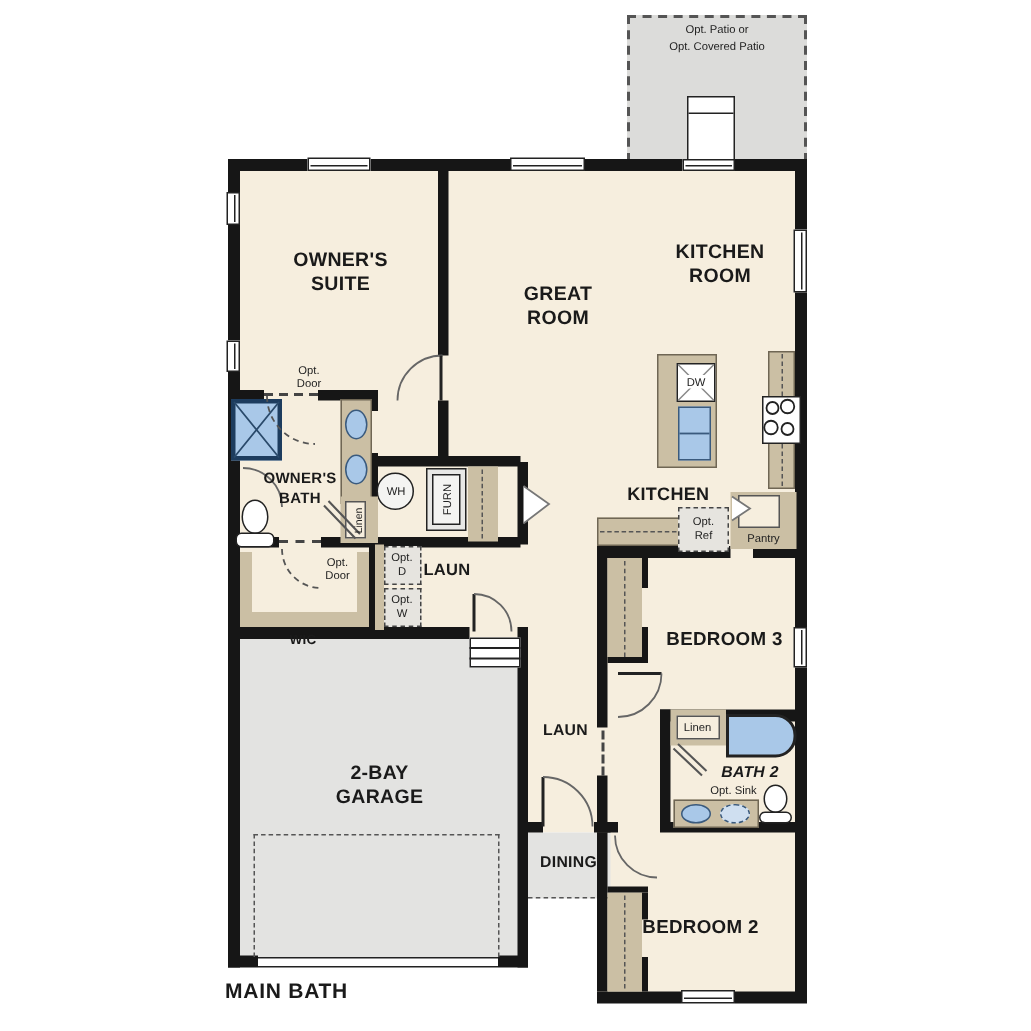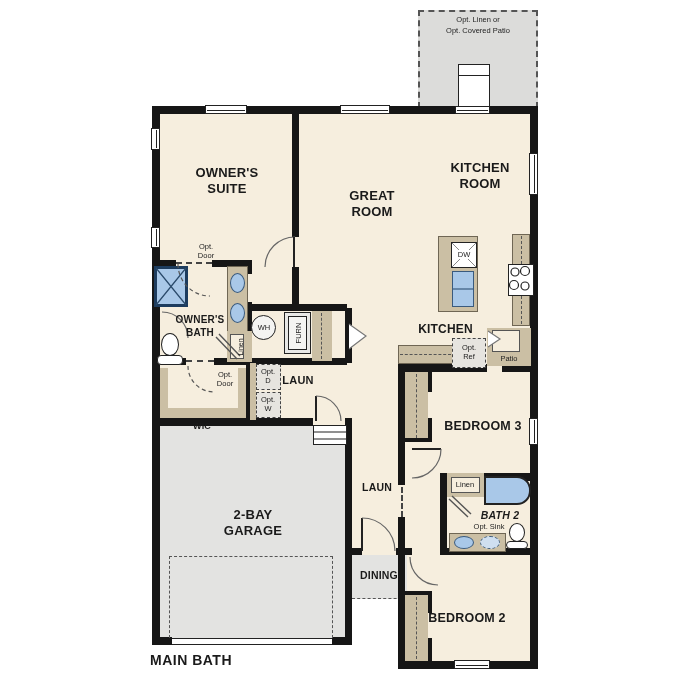--- a/index.html
+++ b/index.html
@@ -211,21 +211,21 @@
     <path d="M 453 289 L 473 289" stroke="#3a5a7d" stroke-width="1.2"></path>
 
     <g stroke="#222" stroke-width="1.2" fill="none">
       <circle cx="515" cy="272" r="4"></circle>
         <circle cx="525" cy="271" r="4.5"></circle>
       <circle cx="514" cy="285" r="4.5"></circle>
         <circle cx="525" cy="286" r="4"></circle>
     </g>
   </svg>
 
-  <div class="sm" style="left:478px;top:15px;">Opt. Linen or</div>
+  <div class="sm" style="left:478px;top:15px;">Opt. Patio or</div>
   <div class="sm" style="left:478px;top:26px;">Opt. Covered Patio</div>
 
   <div class="lbl" style="left:227px;top:165px;font-size:13px;">OWNER'S</div>
   <div class="lbl" style="left:227px;top:181px;font-size:13px;">SUITE</div>
 
   <div class="lbl" style="left:372px;top:188px;font-size:13px;">GREAT</div>
   <div class="lbl" style="left:372px;top:204px;font-size:13px;">ROOM</div>
 
   <div class="lbl" style="left:480px;top:160px;font-size:13px;">KITCHEN</div>
   <div class="lbl" style="left:480px;top:176px;font-size:13px;">ROOM</div>
@@ -250,21 +250,21 @@
 
   <div class="lbl" style="left:298px;top:374px;font-size:11px;">LAUN</div>
   <div class="sm" style="left:268px;top:367px;">Opt.</div>
   <div class="sm" style="left:268px;top:376px;">D</div>
   <div class="sm" style="left:268px;top:395px;">Opt.</div>
   <div class="sm" style="left:268px;top:404px;">W</div>
 
   <div class="sm" style="left:464px;top:250px;background:#fff;">DW</div>
   <div class="sm" style="left:469px;top:343px;">Opt.</div>
   <div class="sm" style="left:469px;top:352px;">Ref</div>
-  <div class="sm" style="left:509px;top:354px;">Patio</div>
+  <div class="sm" style="left:509px;top:354px;">Pantry</div>
 
   <div class="lbl" style="left:377px;top:481px;font-size:10.5px;">LAUN</div>
   <div class="lbl" style="left:379px;top:569px;font-size:10.5px;">DINING</div>
 
   <div class="lbl" style="left:253px;top:507px;font-size:13px;">2-BAY</div>
   <div class="lbl" style="left:253px;top:523px;font-size:13px;">GARAGE</div>
 
   <div class="lbl" style="left:483px;top:419px;font-size:12.5px;">BEDROOM 3</div>
   <div class="sm" style="left:465px;top:480px;">Linen</div>
   <div class="lbl" style="left:500px;top:509px;font-size:10.5px;font-style:italic;">BATH 2</div>

